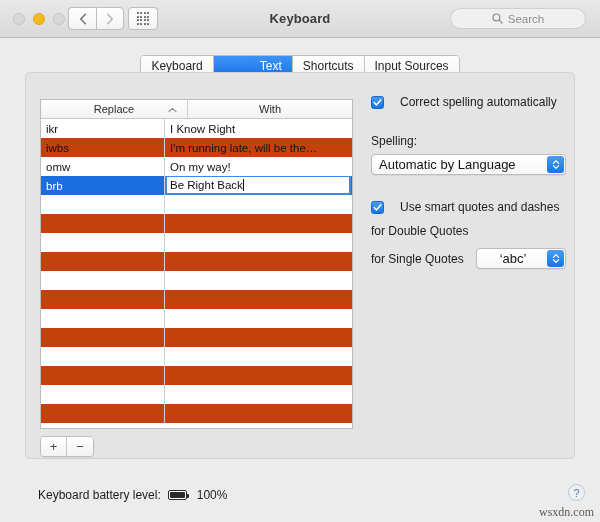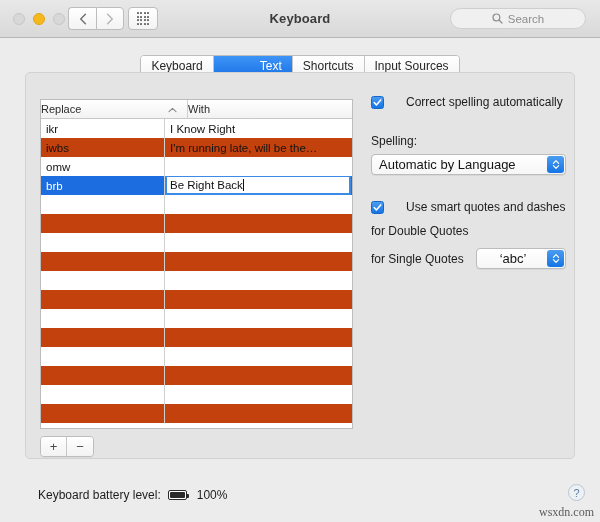--- a/index.html
+++ b/index.html
@@ -183,20 +183,21 @@
     display: flex;
     height: 19px;
     background: linear-gradient(to bottom, #ffffff, #f2f2f2);
     border-bottom: 1px solid #c8c8c8;
   }
   .th {
     font-size: 11px;
     color: #2b2b2b;
     display: flex;
     align-items: center;
+    justify-content: center;
     position: relative;
   }
   .th.replace-col {
     width: 147px;
     border-right: 1px solid #d0d0d0;
   }
   .th.with-col { flex: 1; }
   #sort-chevron {
     position: absolute;
     right: 10px;
@@ -287,21 +288,21 @@
   
   #options {
     position: absolute;
     left: 345px; top: 22px;
     width: 195px;
   }
 
   .check-row {
     display: flex;
     align-items: center;
-    gap: 22px;
+    gap: 16px;
   }
   .checkbox {
     width: 13px; height: 13px;
     border-radius: 2.5px;
     background: linear-gradient(to bottom, #4a9cf0, #1575e6);
     border: 1px solid #1466c9;
     display: flex;
     align-items: center;
     justify-content: center;
     flex: none;
@@ -530,20 +531,21 @@
           <div class="cell cell-with">I Know Right</div>
         </div>
 
         <div class="row even">
           <div class="cell cell-replace">iwbs</div>
           <div class="cell cell-with">I'm running late, will be the…</div>
         </div>
 
         <div class="row odd">
           <div class="cell cell-replace">omw</div>
+          <div class="cell cell-with">On my way!</div>
         </div>
 
         <div class="row even selected">
           <div class="cell cell-replace">brb</div>
           <div class="cell cell-with">
             <div id="with-editor">
               <span>Be Right Back</span>
               <span id="text-caret"></span>
             </div>
           </div>

